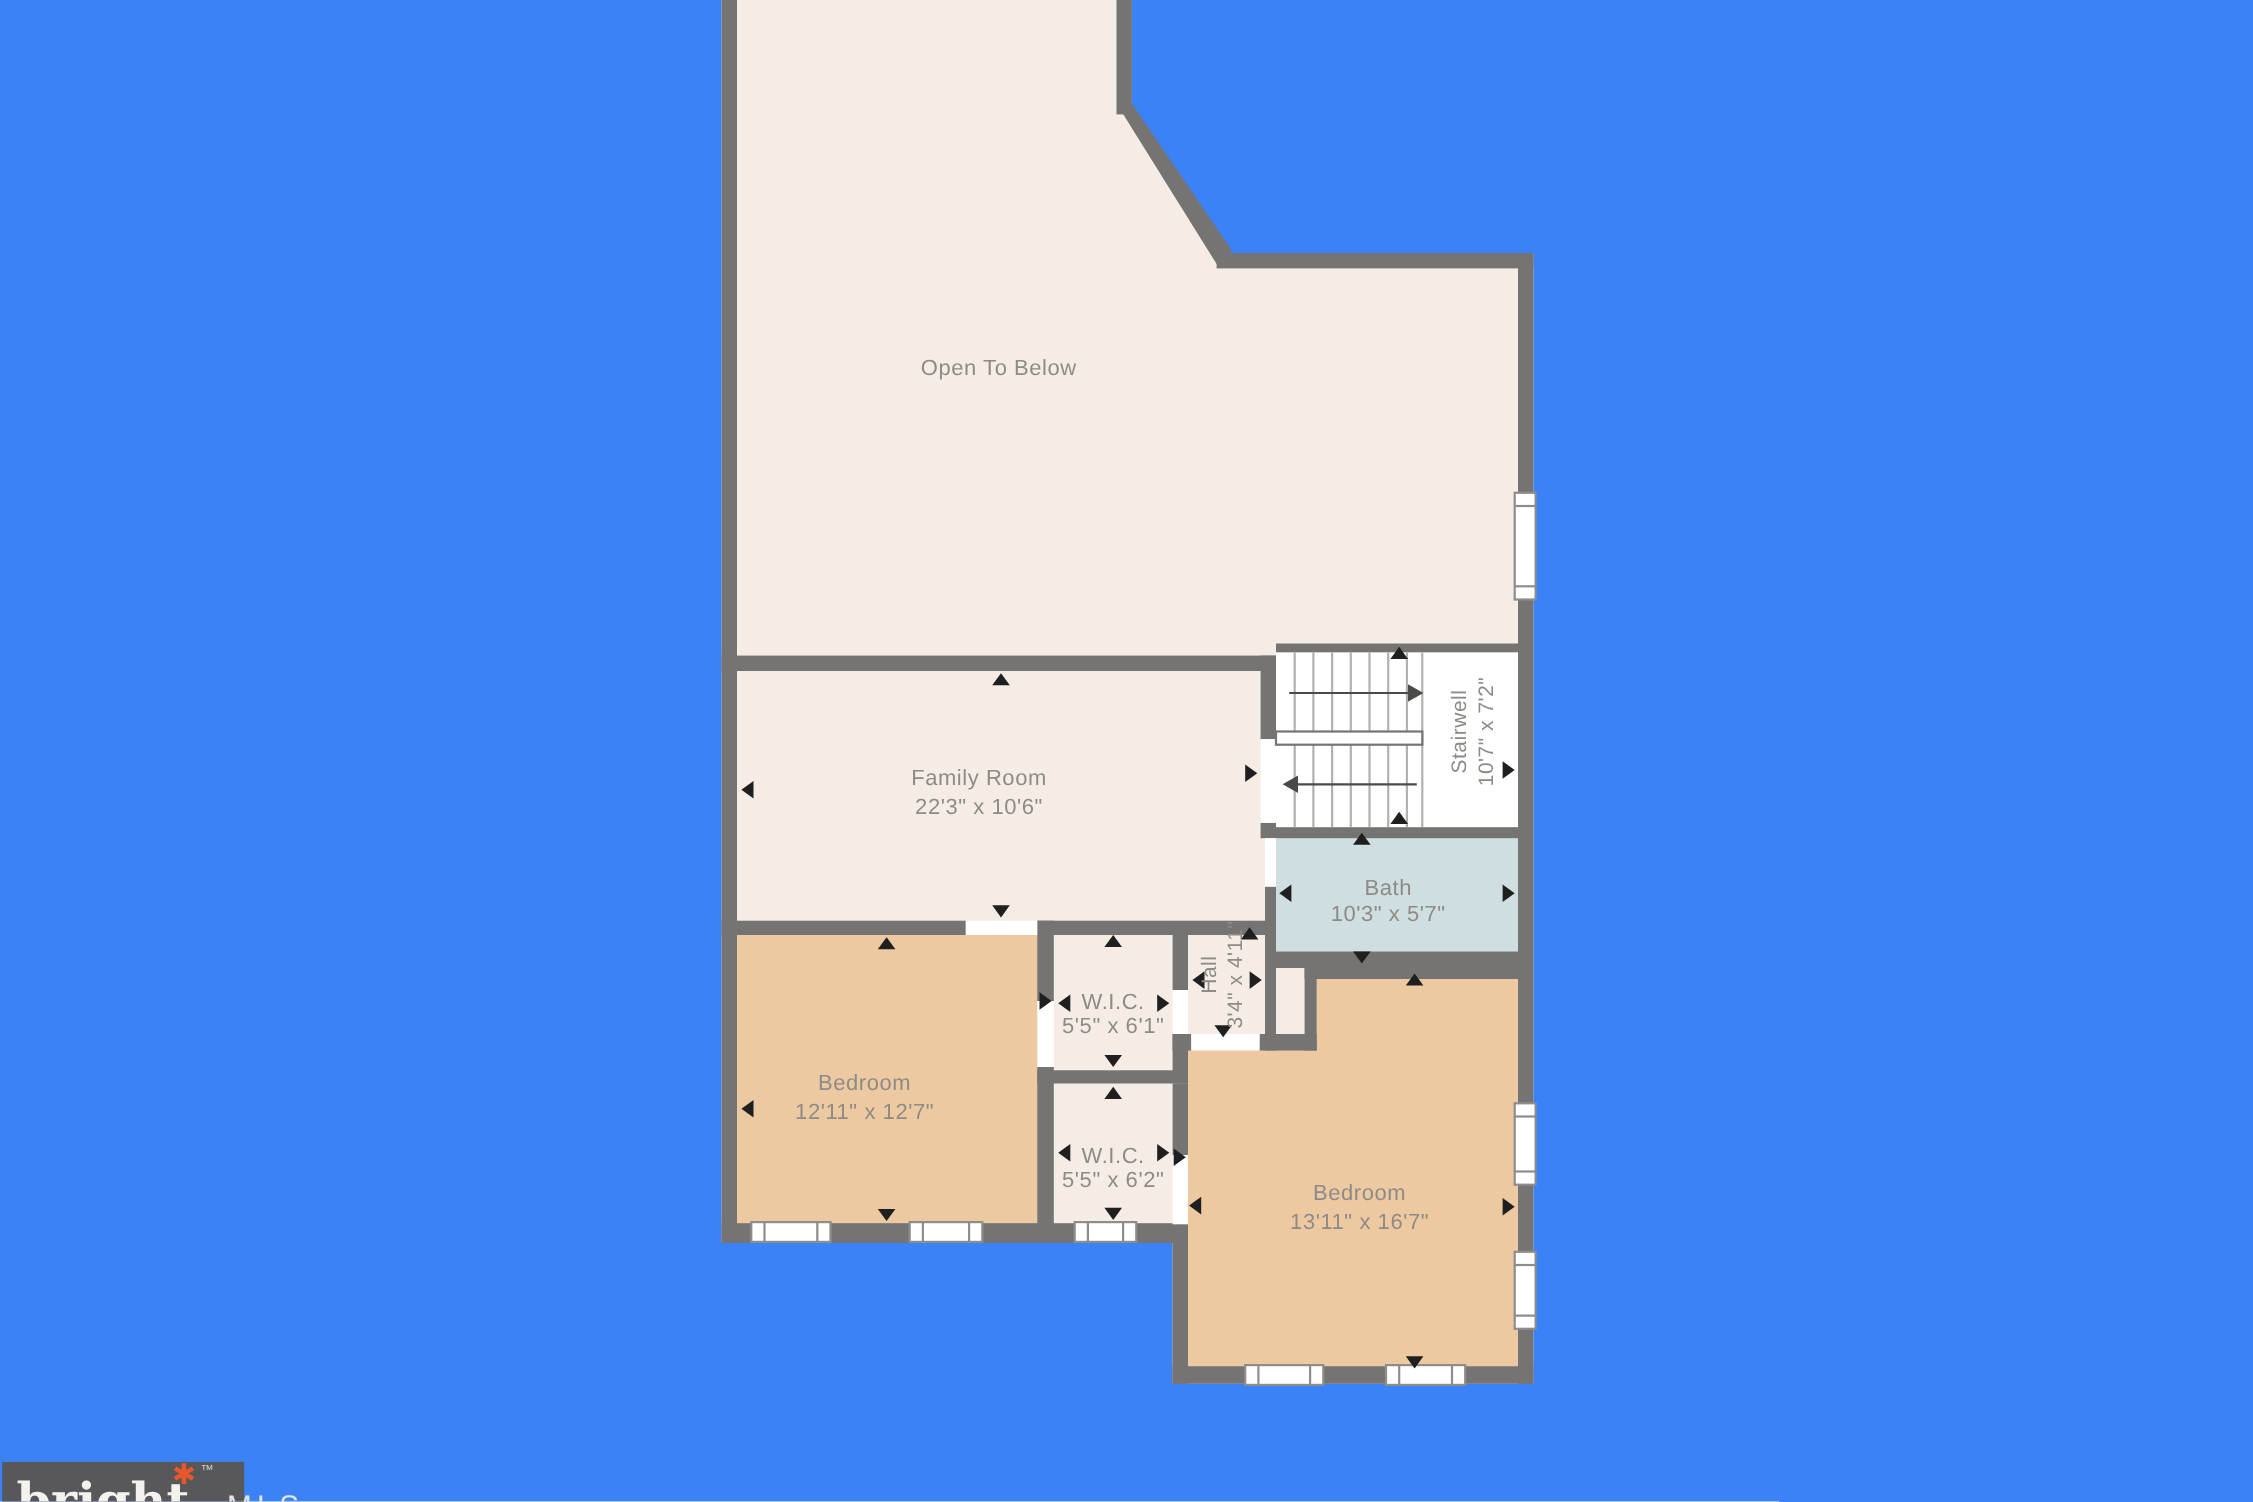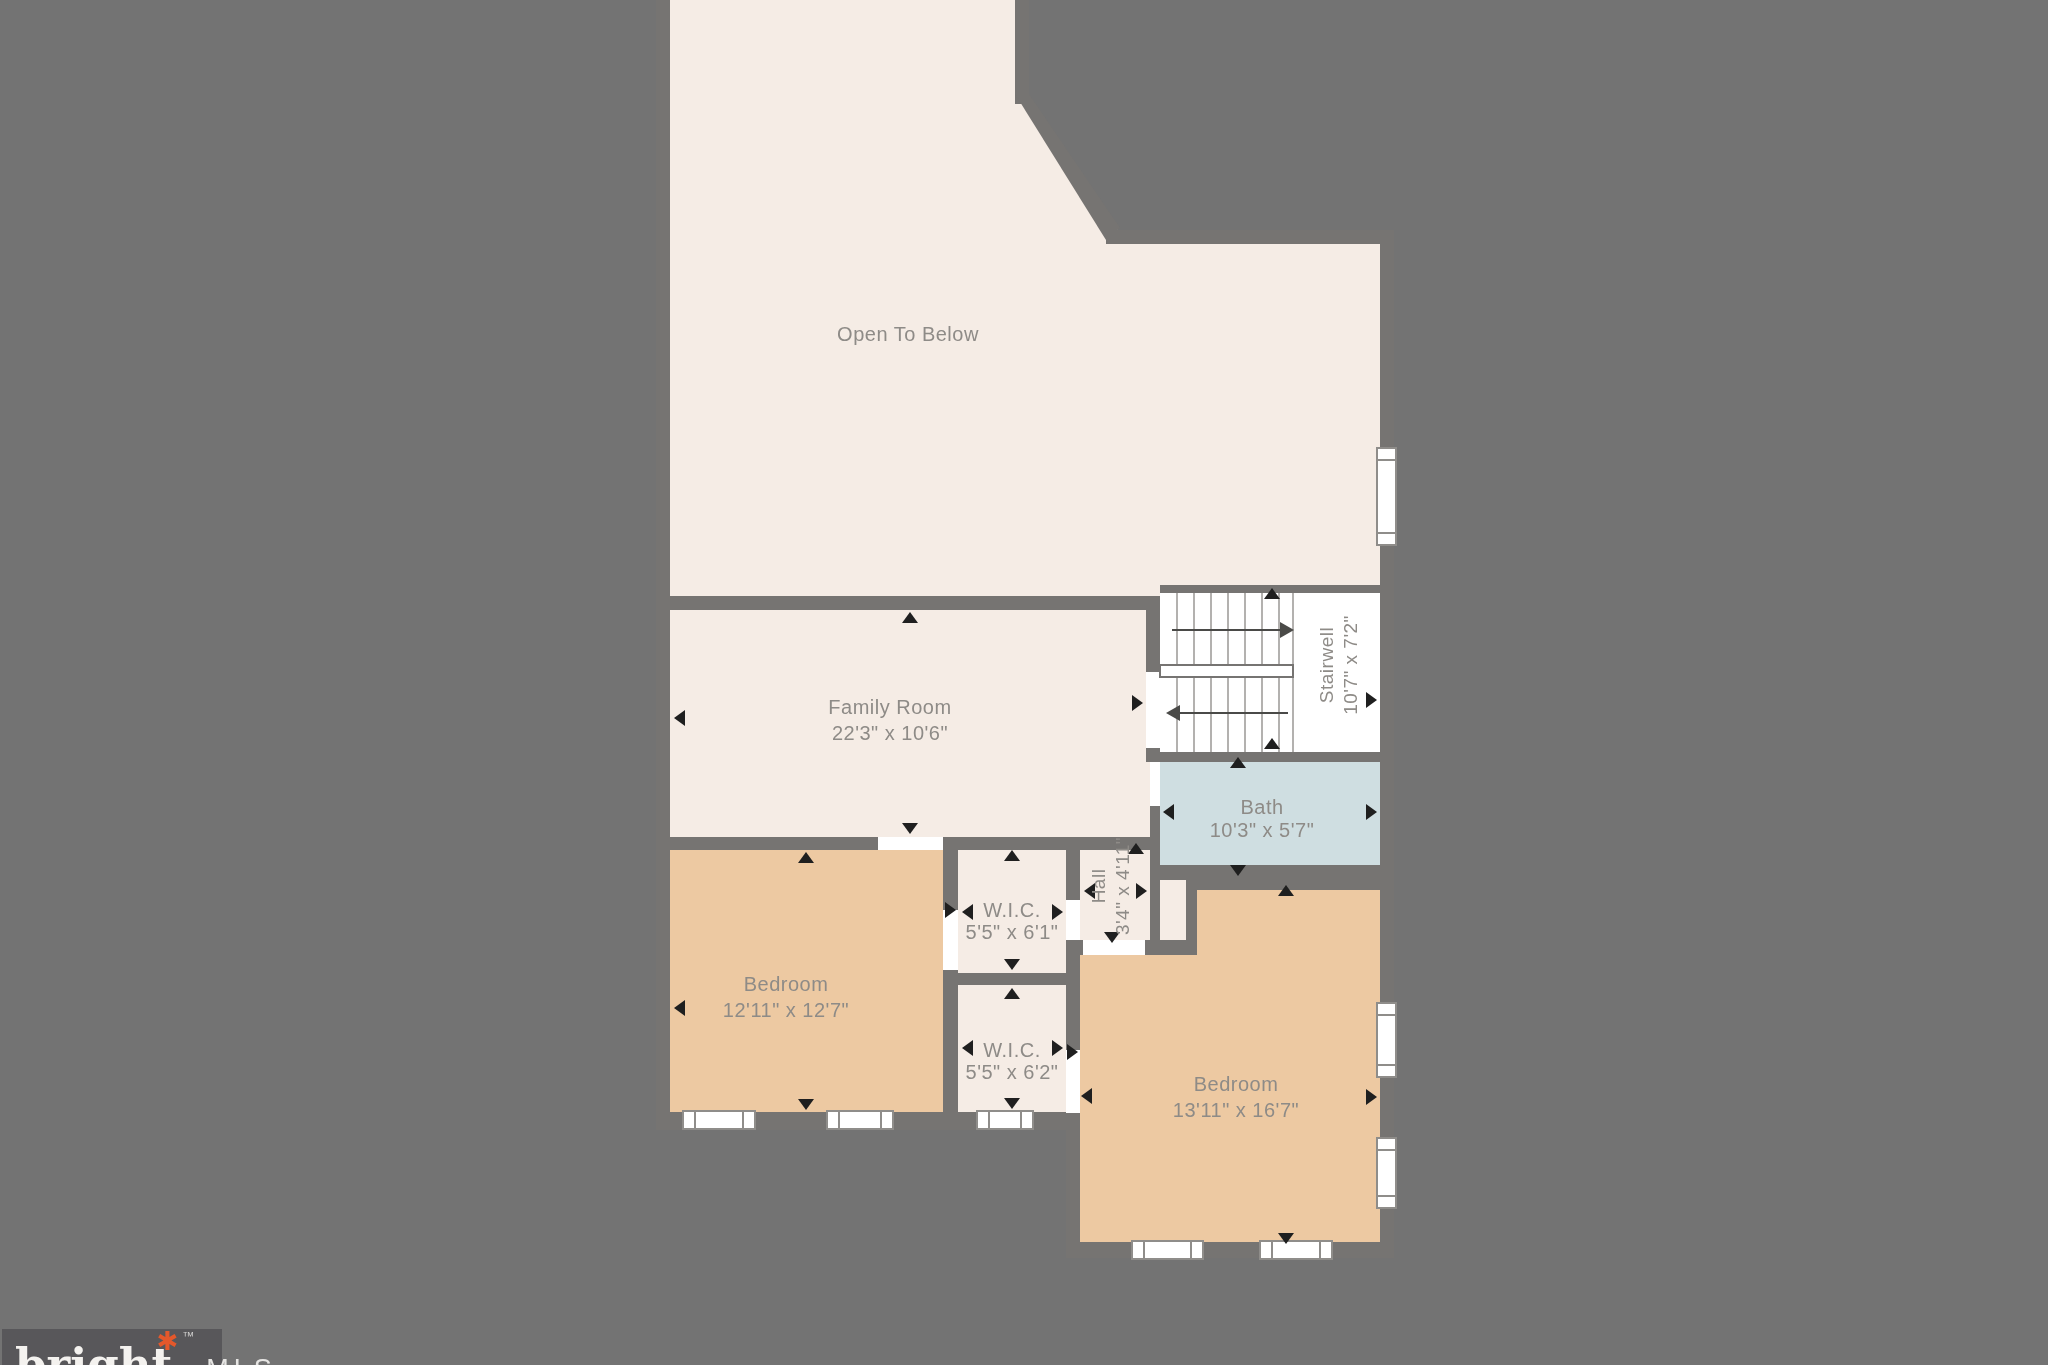--- a/index.html
+++ b/index.html
@@ -7,21 +7,21 @@
     padding: 0;
     background: #ffffff;
     width: 2048px;
     height: 1365px;
     overflow: hidden;
   }
   #canvas {
     position: relative;
     width: 2048px;
     height: 1365px;
-    background: #737373;
+    background: #3b82f6;
     font-family: "Liberation Sans", sans-serif;
   }
   #plan-svg {
     position: absolute;
     left: 0;
     top: 0;
   }
   .lbl {
     font-family: "Liberation Sans", sans-serif;
     font-size: 20px;

